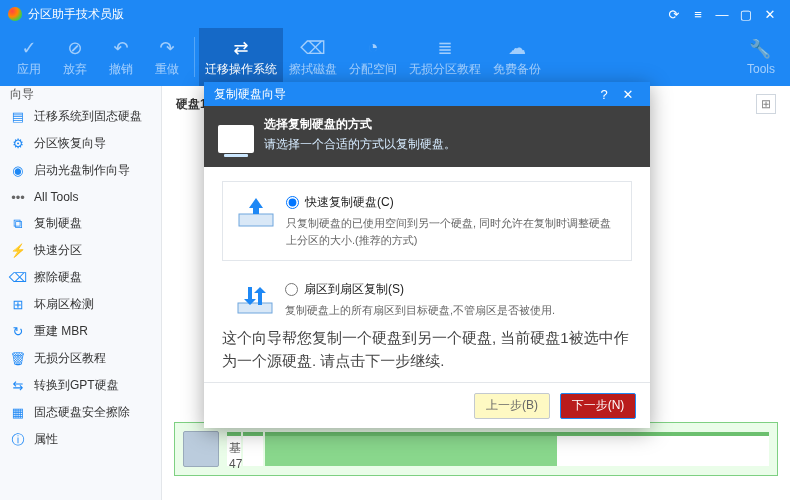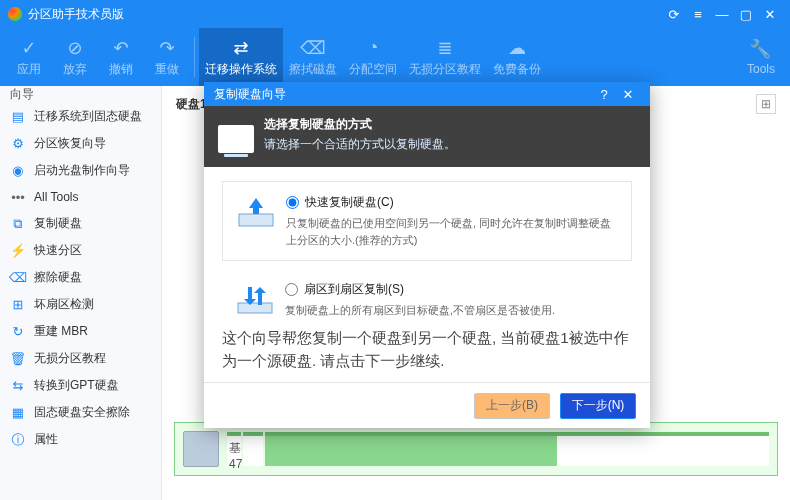--- a/index.html
+++ b/index.html
@@ -48,22 +48,22 @@
 .opt.noborder{border:none;padding:6px 12px}
 .opt .oicon{width:42px;height:36px;flex-shrink:0;position:relative}
 .opt .oicon svg{width:100%;height:100%}
 .opt .otext{flex:1}
 .opt .ohead{display:flex;align-items:center;margin-bottom:4px}
 .opt input[type=radio]{margin-right:6px}
 .opt .olabel{font-size:12px;color:#222}
 .opt .odesc{font-size:11px;color:#666;line-height:1.5}
 .mfoot-note{padding:0 18px 10px;color:#444;font-size:15px;line-height:1.5}
 .mfoot{height:46px;border-top:1px solid #e3e6ea;display:flex;align-items:center;justify-content:flex-end;padding:0 14px;gap:10px}
-.btn{min-width:76px;height:26px;border:1px solid #c3c9d0;background:#fdba74;color:#666;cursor:pointer;border-radius:2px;font-size:12px}
-.btn.primary{background:#1d4ed8;border-color:#1e88f5;color:#fff}
+.btn{min-width:76px;height:26px;border:1px solid #c3c9d0;background:#fef9c3;color:#666;cursor:pointer;border-radius:2px;font-size:12px}
+.btn.primary{background:#b91c1c;border-color:#1e88f5;color:#fff}
 </style>
 </head>
 <body>
 
 <div class="titlebar">
   <div class="logo"></div>
   <div class="title">分区助手技术员版</div>
   <div class="wbtn">⟳</div>
   <div class="wbtn">≡</div>
   <div class="wbtn">—</div>

